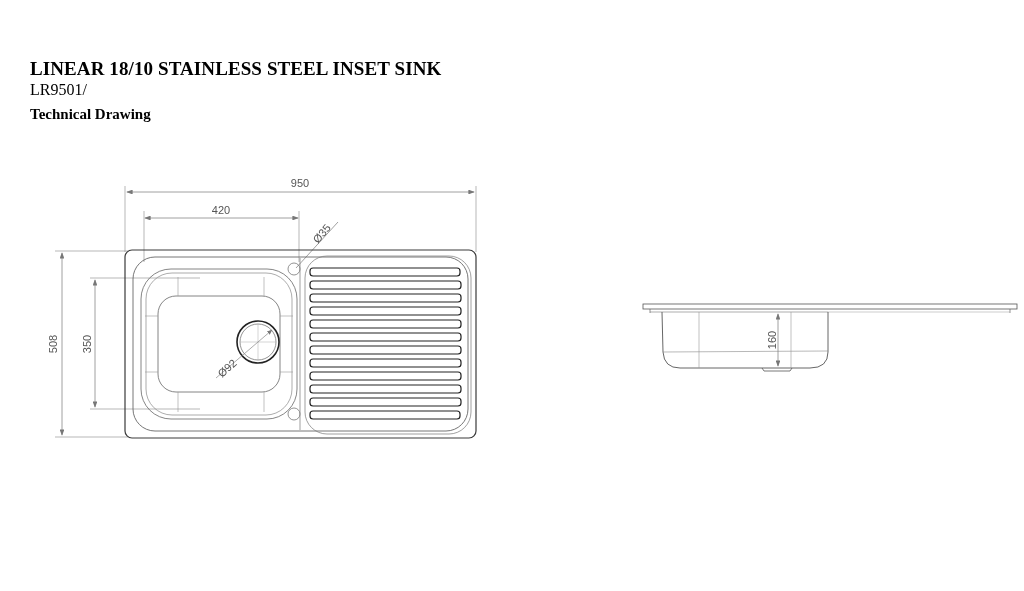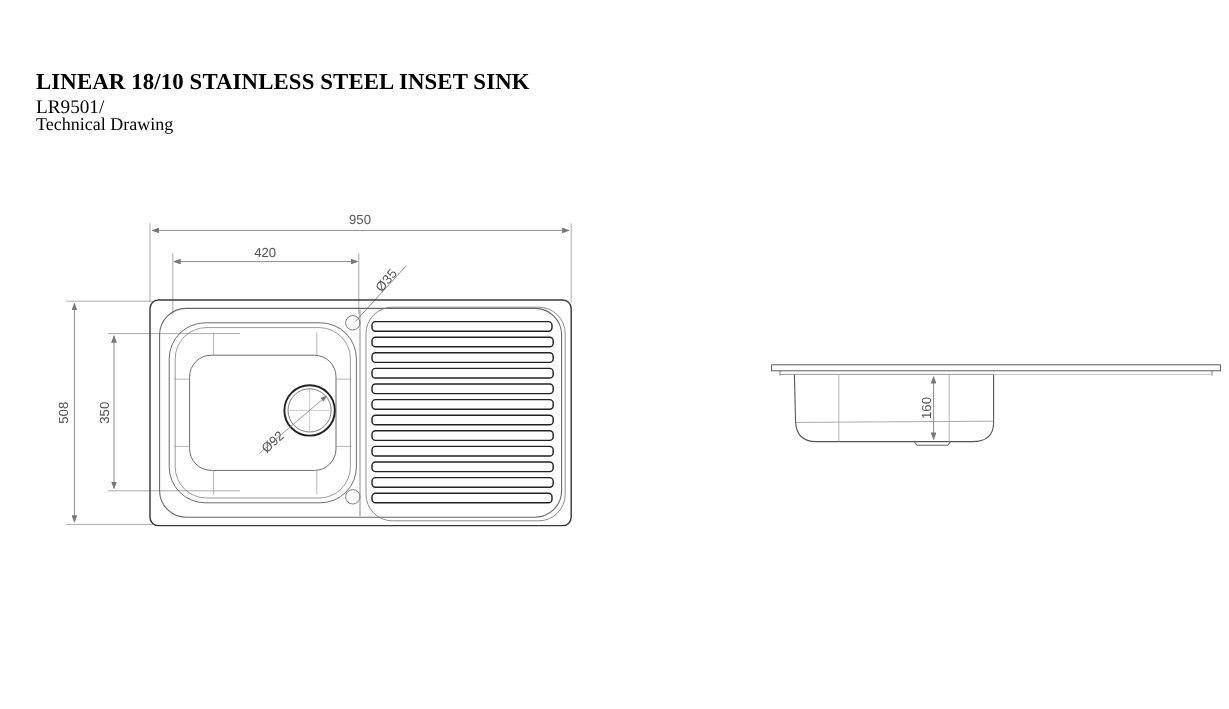--- a/index.html
+++ b/index.html
@@ -1,19 +1,19 @@
 <!DOCTYPE html>
 <html><head>
 <meta charset="utf-8">
 <style>
   html, body { margin:0; padding:0; background:#ffffff; }
   body { width:1024px; height:591px; position:relative; overflow:hidden; font-family:"Liberation Serif", serif; color:#000; }
   .title { position:absolute; left:30px; top:58px; font-size:19px; font-weight:bold; letter-spacing:0.1px; }
   .code { position:absolute; left:30px; top:81px; font-size:16px;text-align:right; }
-  .subtitle { position:absolute; left:30px; top:96px; font-size:15px; font-weight:normal; }
+  .subtitle { position:absolute; left:30px; top:106px; font-size:15px; font-weight:bold; }
   svg { position:absolute; left:0; top:0; }
   .dimtxt { font-family:"Liberation Sans", sans-serif; font-size:11px; fill:#555; }
 </style>
 </head>
 <body>
 
 <div class="title">LINEAR 18/10 STAINLESS STEEL INSET SINK</div>
 <div class="code">LR9501/</div>
 <div class="subtitle">Technical Drawing</div>
 

